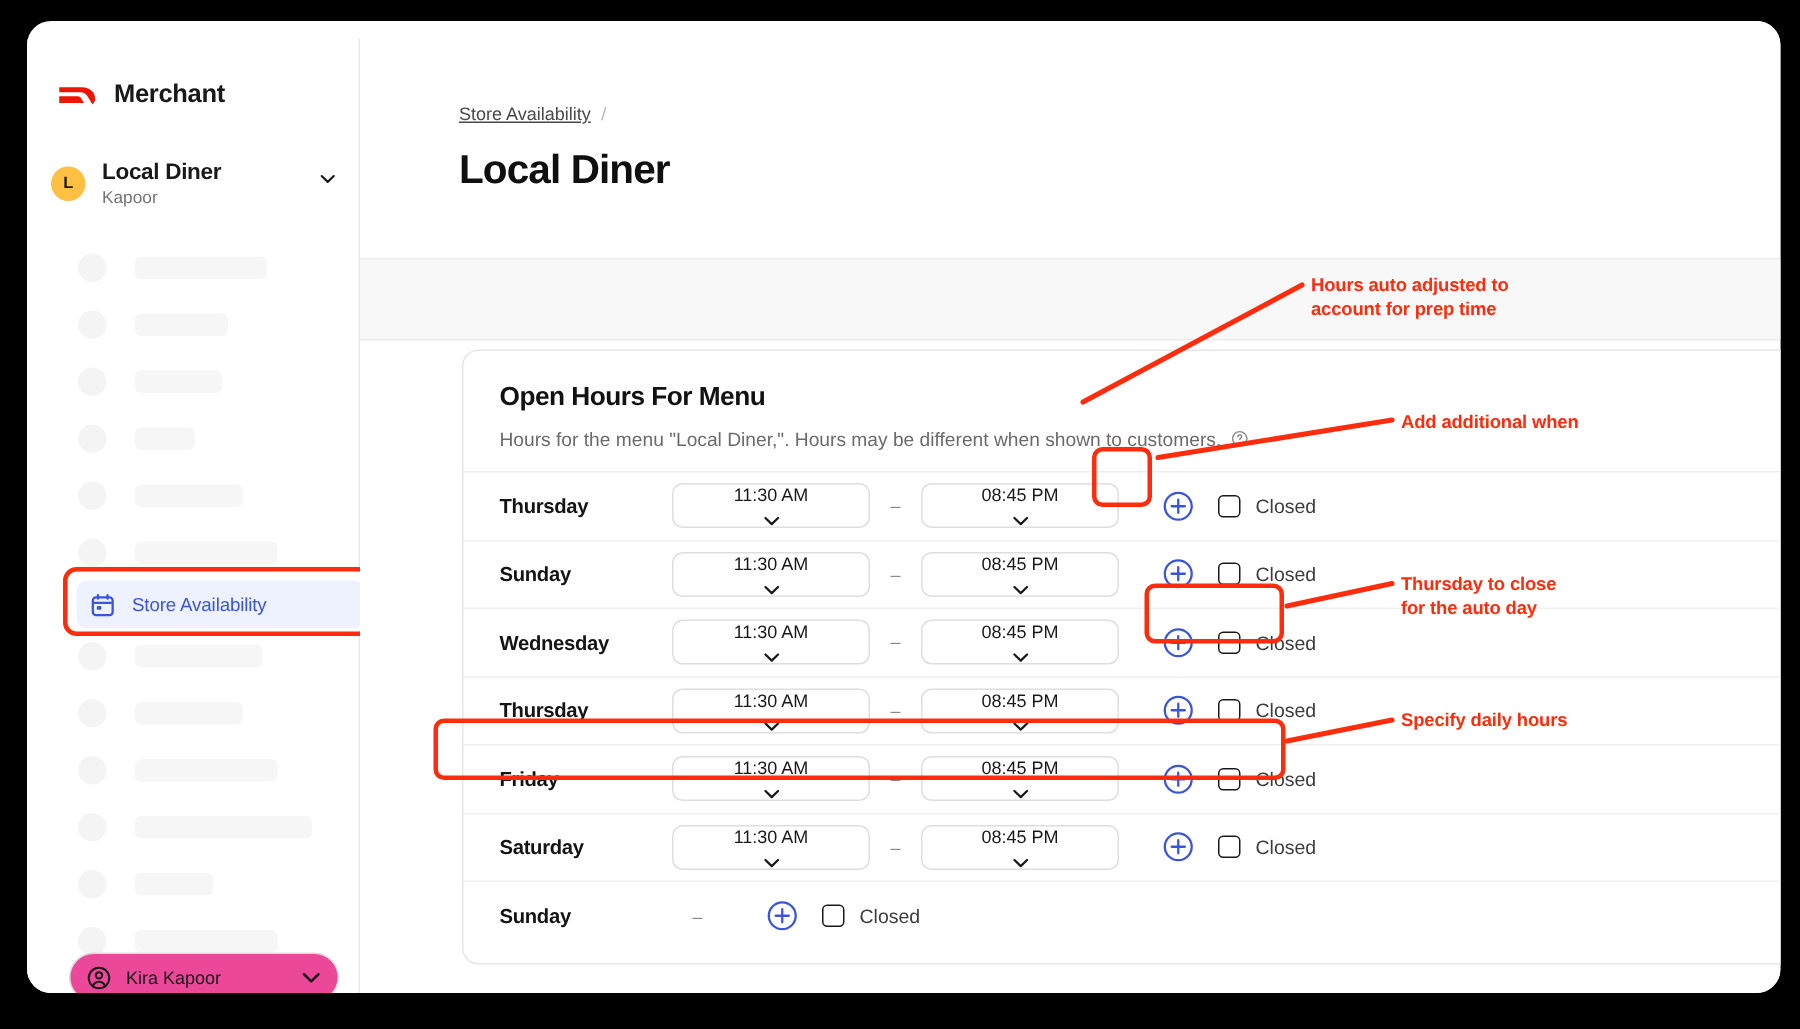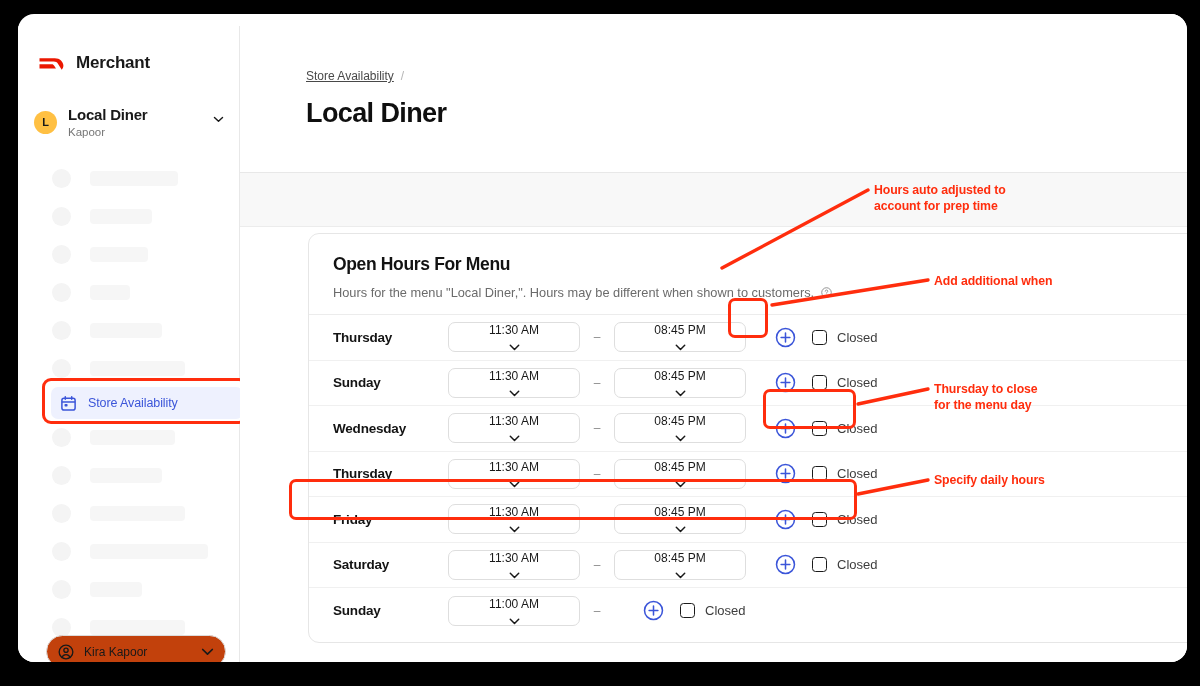--- a/index.html
+++ b/index.html
@@ -89,21 +89,21 @@
   .cal-icon { width: 17px; height: 17px; flex: 0 0 auto; }
   .nav-active-label {
     margin-left: 11px; font-size: 12.5px; color: #3b55d9;
     font-weight: 500; letter-spacing: -0.1px;
   }
 
   .user-chip {
     position: absolute; left: 28px; top: 609px;
     width: 180px; height: 33px;
     border: 1px solid #dcdcdc; border-radius: 17px;
-    background: #c2410c;
+    background: #ec4899;
     display: flex; align-items: center; padding: 0 11px;
   }
   .user-icon { width: 16px; height: 16px; flex: 0 0 auto; }
   .user-name { margin-left: 10px; font-size: 12px; color: #191919; flex: 1 1 auto; }
   .user-chev { width: 13px; height: 8px; }
 
   
   #main {
     position: absolute; left: 222px; top: 0;
     width: 947px; height: 648px;
@@ -483,26 +483,20 @@
                 <circle cx="11" cy="11" r="9.4" fill="none" stroke="#3b55d9" stroke-width="1.6"></circle>
                 <path d="M11 6.4v9.2M6.4 11h9.2" stroke="#3b55d9" stroke-width="1.6" stroke-linecap="round"></path>
               </svg>
               <div class="closed-group">
                 <div class="checkbox"></div>
                 <span class="closed-label">Closed</span>
               </div>
             </div>
             <div class="row">
               <div class="day-label">Sunday</div>
-              <div class="time-select">
-                <span class="val">11:00 AM</span>
-                <svg class="sel-chev" viewBox="0 0 12 8">
-                  <path d="M1.2 1.5L6 6.2l4.8-4.7" fill="none" stroke="#191919" stroke-width="1.7" stroke-linecap="round" stroke-linejoin="round"></path>
-                </svg>
-              </div>
               <div class="dash">–</div>
               <svg class="plus-btn" viewBox="0 0 22 22">
                 <circle cx="11" cy="11" r="9.4" fill="none" stroke="#3b55d9" stroke-width="1.6"></circle>
                 <path d="M11 6.4v9.2M6.4 11h9.2" stroke="#3b55d9" stroke-width="1.6" stroke-linecap="round"></path>
               </svg>
               <div class="closed-group">
                 <div class="checkbox"></div>
                 <span class="closed-label">Closed</span>
               </div>
             </div>
@@ -524,21 +518,21 @@
   <div id="annot-labels">
       <div class="annot-text" style="left: 874px; top: 182px; color: rgb(255, 45, 13);">
         <div>Hours auto adjusted to</div>
         <div>account for prep time</div>
       </div>
       <div class="annot-text" style="left: 934px; top: 273px; color: rgb(255, 45, 13);">
         <div>Add additional when</div>
       </div>
       <div class="annot-text" style="left: 934px; top: 381px; color: rgb(255, 45, 13);">
         <div>Thursday to close</div>
-        <div>for the menu day</div>
+        <div>for the auto day</div>
       </div>
       <div class="annot-text" style="left: 934px; top: 472px; color: rgb(255, 45, 13);">
         <div>Specify daily hours</div>
       </div>
     </div>
   <div id="annot-boxes">
       <div class="hl-box" style="left: 728px; top: 298px; width: 40px; height: 40px; border-color: rgb(255, 45, 13);"></div>
       <div class="hl-box" style="left: 763px; top: 389px; width: 93px; height: 40px; border-color: rgb(255, 45, 13);"></div>
       <div class="hl-box" style="left: 289px; top: 479px; width: 568px; height: 41px; border-color: rgb(255, 45, 13);"></div>
     </div>

